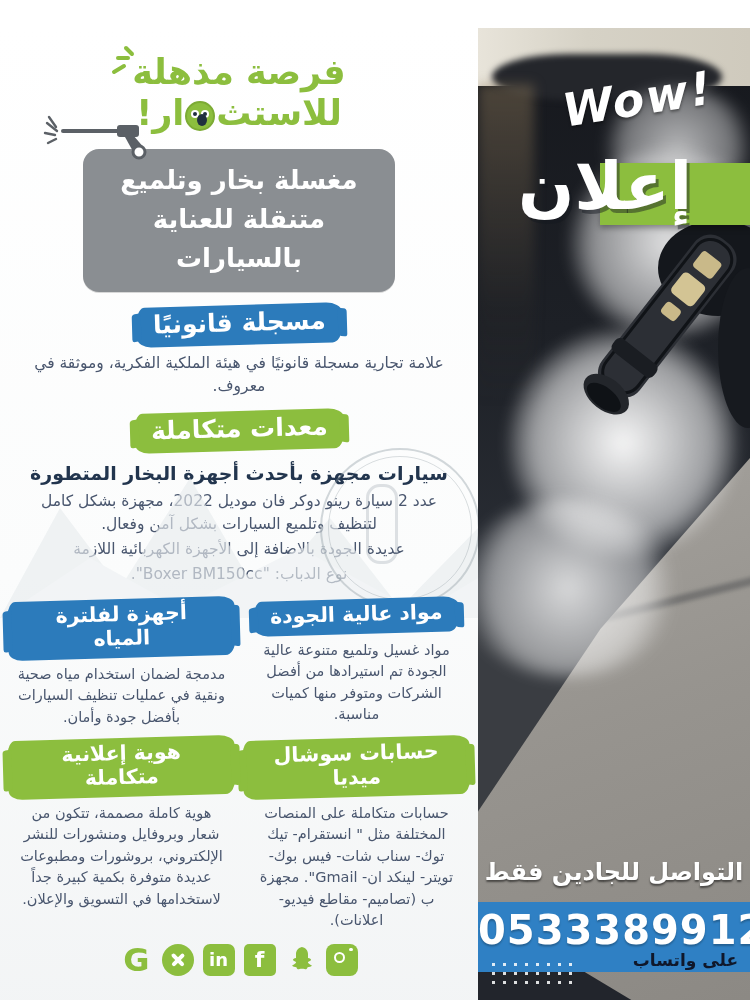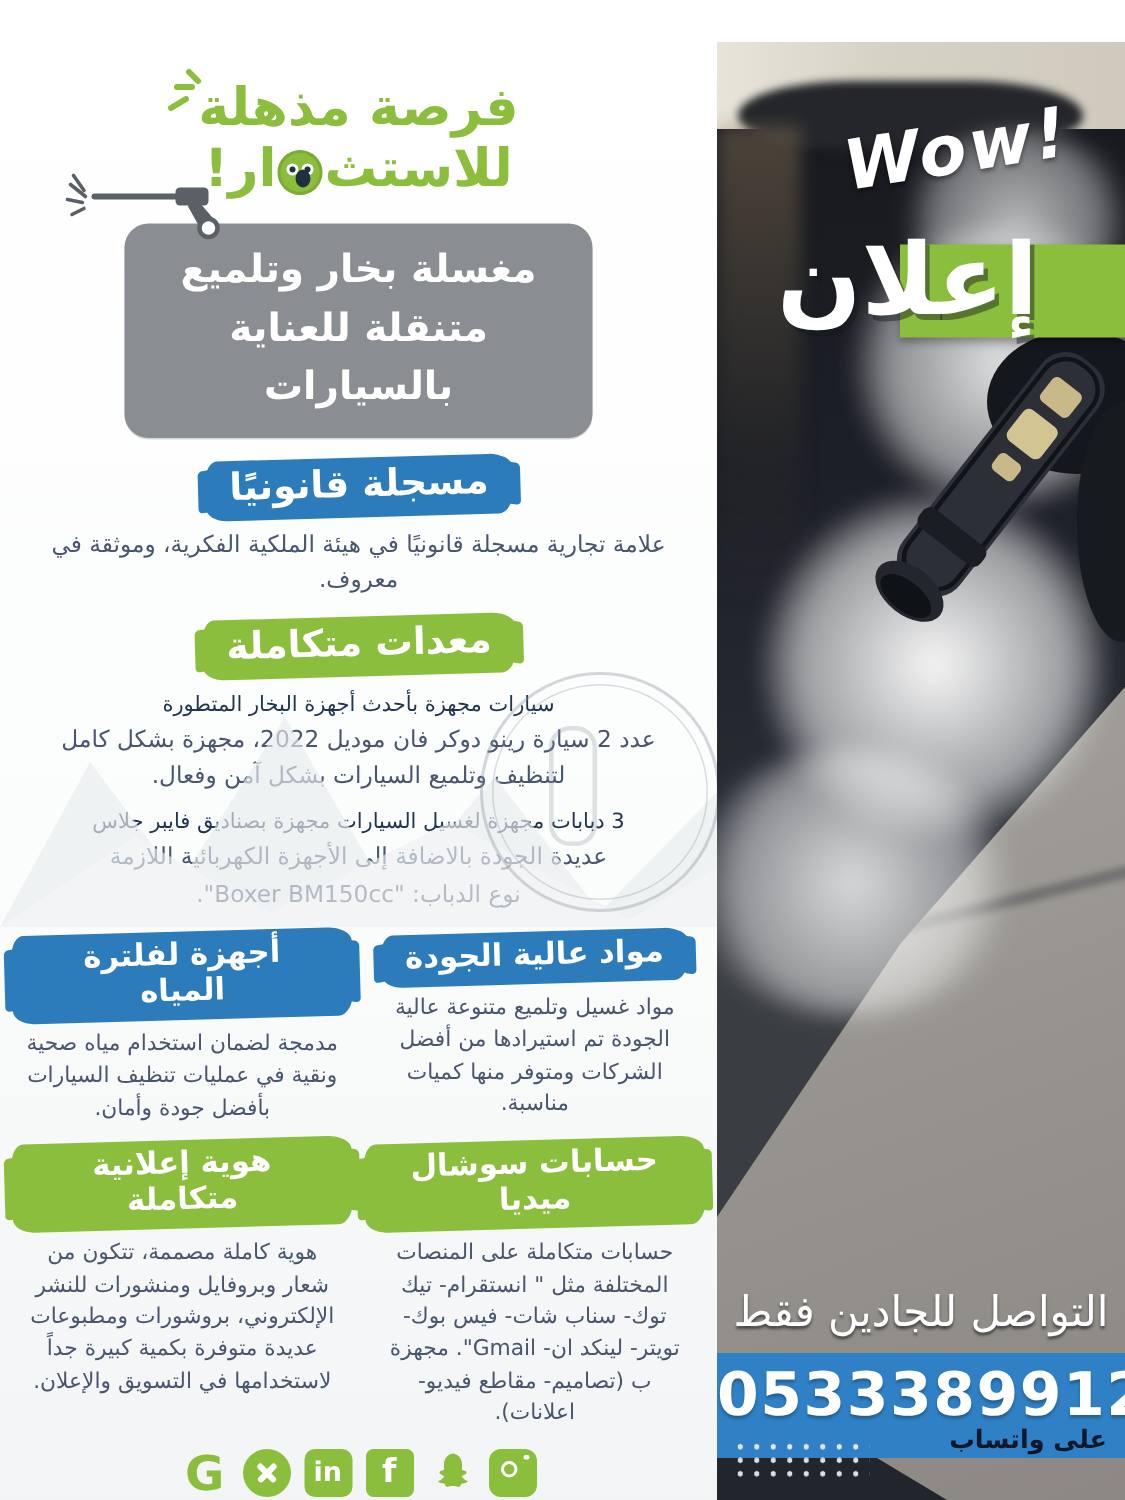--- a/index.html
+++ b/index.html
@@ -44,21 +44,21 @@
   }
   .badge::before,.badge::after{content:"";position:absolute;top:16%;bottom:14%;width:9px;background:inherit;border-radius:3px;}
   .badge::before{right:-5px;transform:skewY(9deg);}
   .badge::after{left:-5px;transform:skewY(-8deg);}
   .badge.blue{background:#2c7bbb;}
   .badge.green{background:#8cbe3e;}
   .badge.big{font-size:25px;margin-top:13px;}
   .badge.sm{font-size:20.5px;margin-top:10px;}
   .body{color:#49566e;font-size:15.5px;line-height:1.5;margin:7px 22px 0;}
   .body.tight{margin-top:2px;}
-  .lead{color:#22354e;font-weight:400;font-size:14px;line-height:1.45;margin:9px 14px 0;}
+  .lead{color:#22354e;font-weight:700;font-size:19px;line-height:1.45;margin:9px 14px 0;}
   .cols{display:grid;grid-template-columns:1fr 1fr;column-gap:8px;padding:0 8px;margin-top:2px;}
   .cols .body{font-size:14.5px;margin:6px 8px 0;line-height:1.48;}
   .social-row{direction:ltr;display:flex;justify-content:center;align-items:center;gap:9px;margin:12px 0 2px;}
   .sicon{display:inline-flex;align-items:center;justify-content:center;width:32px;height:32px;cursor:pointer;}
   .g-letter{color:#8cbe3e;font-weight:800;font-size:32px;line-height:1;font-family:"DejaVu Sans",sans-serif;}
   .circle{background:#8cbe3e;border-radius:50%;position:relative;}
   .circle .x1,.circle .x2{position:absolute;left:8px;top:14.5px;width:16px;height:3.5px;background:#fff;border-radius:2px;}
   .circle .x1{transform:rotate(45deg);} .circle .x2{transform:rotate(-45deg);}
   .rsq{background:#8cbe3e;border-radius:7px;color:#fff;font-weight:800;font-size:18px;}
   .sq{background:#8cbe3e;border-radius:5px;color:#fff;font-weight:800;font-size:22px;}
@@ -88,21 +88,21 @@
   .st4{left:120px;top:60px;width:160px;height:120px;opacity:.7;}
   .gun-svg{position:absolute;left:70px;top:180px;}
   .wow{position:absolute;left:84px;top:44px;color:#fff;font-size:46px;font-weight:800;font-style:italic;
     transform:rotate(-9deg);text-shadow:0 2px 3px rgba(0,0,0,.4);letter-spacing:2px;}
   .ad-banner{position:absolute;left:122px;top:135px;width:150px;height:62px;background:#8cbe3e;
     box-shadow:0 3px 6px rgba(0,0,0,.35);}
   .ad-word{position:absolute;left:40px;top:126px;color:#fff;font-size:66px;font-weight:800;line-height:1;
     text-shadow:3px 4px 0 rgba(20,25,30,.45);}
   .pitch{position:absolute;left:0;top:752px;width:272px;padding:0 26px;color:#fff;font-size:16.5px;
     font-weight:600;line-height:1.5;direction:rtl;text-align:center;text-shadow:0 1px 2px rgba(0,0,0,.45);}
-  .contact{position:absolute;left:0;top:830px;width:272px;color:#fff;font-size:28px;font-weight:400;
+  .contact{position:absolute;left:0;top:830px;width:272px;color:#fff;font-size:24px;font-weight:700;
     direction:rtl;text-align:center;text-shadow:0 2px 2px rgba(0,0,0,.5);}
   .phone-banner{position:absolute;left:0;top:874px;width:272px;height:70px;background:#2f80c4;cursor:pointer;}
   .phone-num{margin-top:8px;text-align:center;color:#fff;font-weight:800;font-size:40px;letter-spacing:1px;
     direction:ltr;line-height:1;text-shadow:0 2px 2px rgba(0,0,0,.25);}
   .whatsapp{position:absolute;right:12px;bottom:2px;color:#0f172a;font-size:17px;font-weight:700;direction:rtl;}
   .dots{position:absolute;left:10px;top:932px;width:92px;height:26px;
     background-image:radial-gradient(circle,rgba(255,255,255,.85) 1.6px,transparent 1.9px);
     background-size:11px 9px;}
 </style>
 </head>
@@ -149,21 +149,20 @@
       <div>مغسلة بخار وتلميع</div>
       <div>متنقلة للعناية بالسيارات</div>
     </div>
 
     <div><span class="badge blue big">مسجلة قانونيًا</span></div>
     <p class="body">علامة تجارية مسجلة قانونيًا في هيئة الملكية الفكرية، وموثقة في معروف.</p>
 
     <div><span class="badge green big">معدات متكاملة</span></div>
     <p class="lead">سيارات مجهزة بأحدث أجهزة البخار المتطورة</p>
     <p class="body tight">عدد 2 سيارة رينو دوكر فان موديل 2022، مجهزة بشكل كامل لتنظيف وتلميع السيارات بشكل آمن وفعال.</p>
-    <p class="lead">3 دبابات مجهزة لغسيل السيارات مجهزة بصناديق فايبر جلاس</p>
     <p class="body tight">عديدة الجودة بالاضافة إلى الأجهزة الكهربائية اللازمة</p>
     <p class="body tight">نوع الدباب: "Boxer BM150cc".</p>
 
     <div class="cols">
       <section>
         <span class="badge blue sm">مواد عالية الجودة</span>
         <p class="body">مواد غسيل وتلميع متنوعة عالية الجودة تم استيرادها من أفضل الشركات ومتوفر منها كميات مناسبة.</p>
       </section>
       <section>
         <span class="badge blue sm">أجهزة لفلترة المياه</span>

